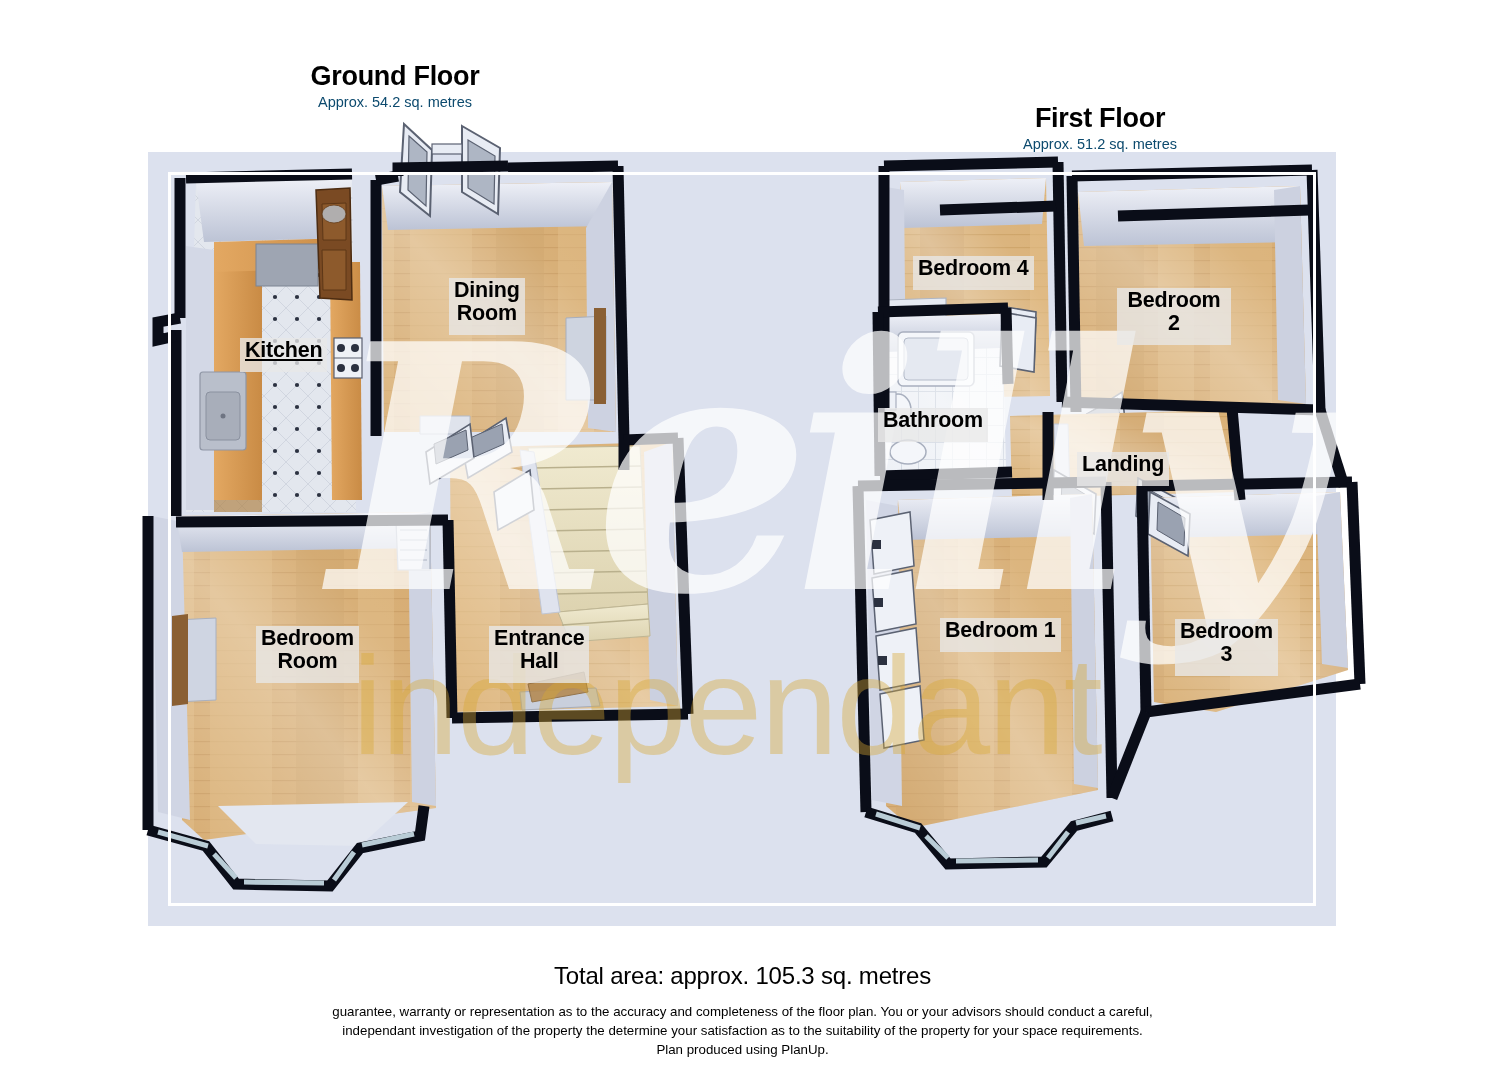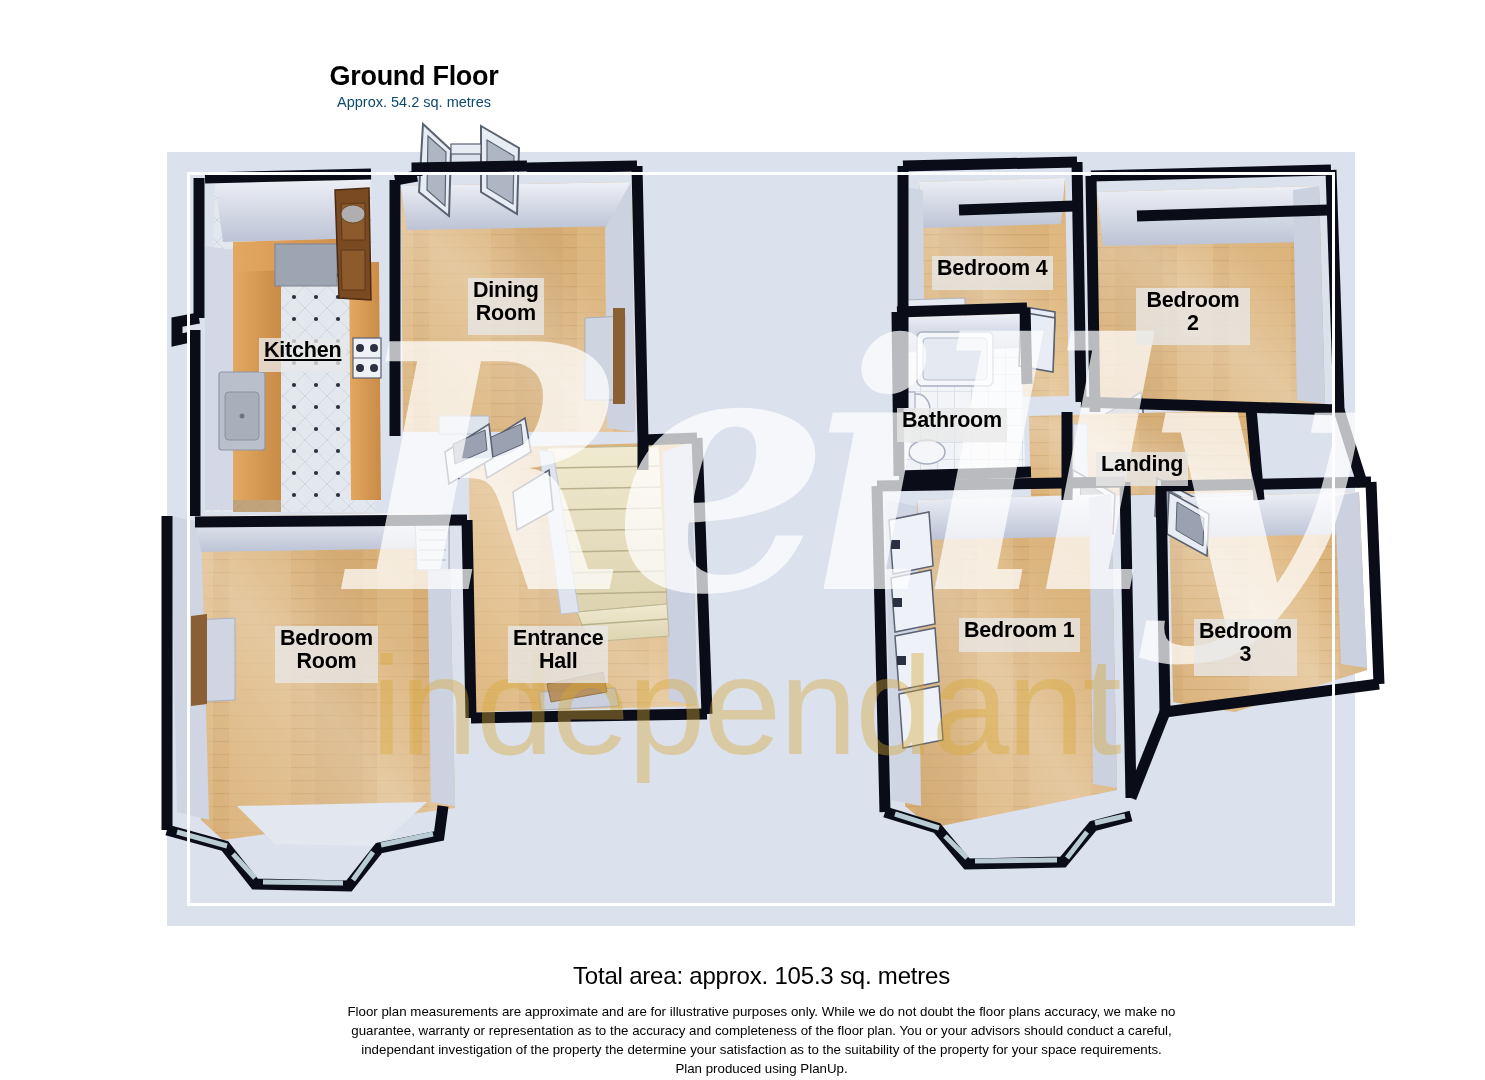--- a/index.html
+++ b/index.html
@@ -8,21 +8,20 @@
     margin: 0; padding: 0;
     width: 1485px; height: 1080px;
     background: #ffffff;
     font-family: "Liberation Sans", sans-serif;
     overflow: hidden;
   }
   #page {
     position: relative;
     width: 1231px; height: 1080px;
     background: #ffffff;
-    margin-left: 19px;
   }
 
   
   .floor-heading { position: absolute; text-align: center; }
   .floor-heading .ttl {
     font-size: 27px; font-weight: bold; color: #000;
     letter-spacing: -0.3px; line-height: 1.1;
   }
   .floor-heading .sub {
     font-size: 14.5px; color: #0c4a6e; margin-top: 3px; line-height: 1.1;
@@ -97,20 +96,24 @@
 </head>
 <body>
 
 <div id="page">
 
   <div class="floor-heading" id="gf-heading">
     <div class="ttl">Ground Floor</div>
     <div class="sub">Approx. 54.2 sq. metres</div>
   </div>
 
+  <div class="floor-heading" id="ff-heading">
+    <div class="ttl">First Floor</div>
+    <div class="sub">Approx. 51.2 sq. metres</div>
+  </div>
 
   <div id="plan-panel"></div>
 
   <svg class="plan-svg" id="svg-ground" width="1485" height="1080">
     <defs>
 
       <pattern id="woodPat" width="200" height="13" patternUnits="userSpaceOnUse">
         <rect width="200" height="13" fill="#d6ab70"></rect>
         <rect width="200" height="1.2" y="0" fill="#bf9155" opacity="0.55"></rect>
         <rect width="62" height="13" x="10" fill="#dcb57c" opacity="0.6"></rect>
@@ -460,19 +463,18 @@
 
   <div class="room-label" style="left:913px;top:256px;">Bedroom 4</div>
   <div class="room-label" style="left:1117px;top:288px;">Bedroom 2</div>
   <div class="room-label" style="left:878px;top:408px;">Bathroom</div>
   <div class="room-label" style="left:1077px;top:452px;">Landing</div>
   <div class="room-label" style="left:940px;top:618px;">Bedroom 1</div>
   <div class="room-label" style="left:1175px;top:619px;">Bedroom 3</div>
 
   <div id="total-area">Total area: approx. 105.3 sq. metres</div>
   <div id="disclaimer">
-    <p>Floor plan measurements are approximate and are for illustrative purposes only. While we do not doubt the floor plans accuracy, we make no</p>
     <p>guarantee, warranty or representation as to the accuracy and completeness of the floor plan. You or your advisors should conduct a careful,</p>
     <p>independant investigation of the property the determine your satisfaction as to the suitability of the property for your space requirements.</p>
     <p>Plan produced using PlanUp.</p>
   </div>
 
 </div>
 
 </body></html>

